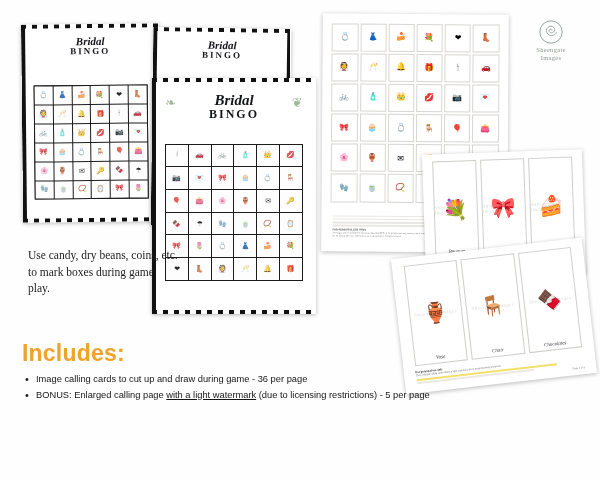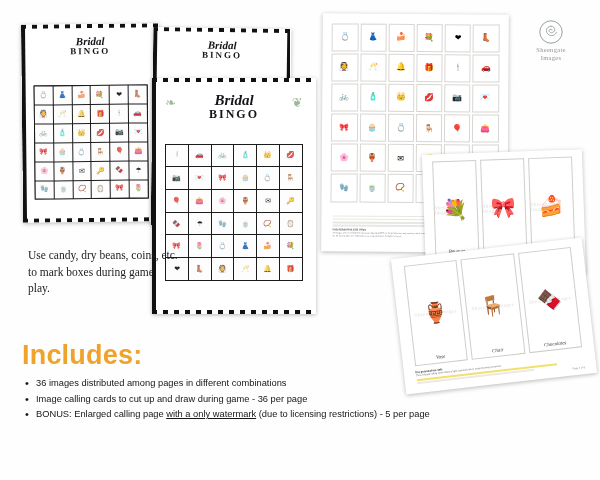--- a/index.html
+++ b/index.html
@@ -212,21 +212,21 @@
   .includes {
     position: absolute;
     left: 22px;
     top: 340px;
     right: 14px;
   }
   .includes h2 {
     margin: 0 0 6px 0;
     font-family: "Liberation Sans", sans-serif;
     font-weight: bold;
-    font-size: 27px;
+    font-size: 23px;
     color: #f0a32a;
     letter-spacing: .2px;
   }
   .includes ul {
     margin: 0;
     padding: 0;
     list-style: none;
   }
   .includes li {
     position: relative;
@@ -802,21 +802,20 @@
       <div style="height:1.6px;background:#ece9e3;margin-top:1.4px;width:70%"></div>
       <div style="text-align:right;font-size:2.4px;color:#777;margin-top:1px;">Page 1 of 9</div>
     </div>
   </div>
 
   <div class="caption">Use candy, dry beans, coins, etc. to mark boxes during game play.</div>
 
   <div class="includes">
     <h2>Includes:</h2>
     <ul>
-      <li>36 images distributed among pages in different combinations</li>
       <li>Image calling cards to cut up and draw during game - 36 per page</li>
       <li>
-        <span>BONUS: Enlarged calling page </span><u>with a only watermark</u><span> (due to licensing restrictions) - 5 per page</span>
+        <span>BONUS: Enlarged calling page </span><u>with a light watermark</u><span> (due to licensing restrictions) - 5 per page</span>
       </li>
     </ul>
   </div>
 
 </div>
 
 </body></html>

